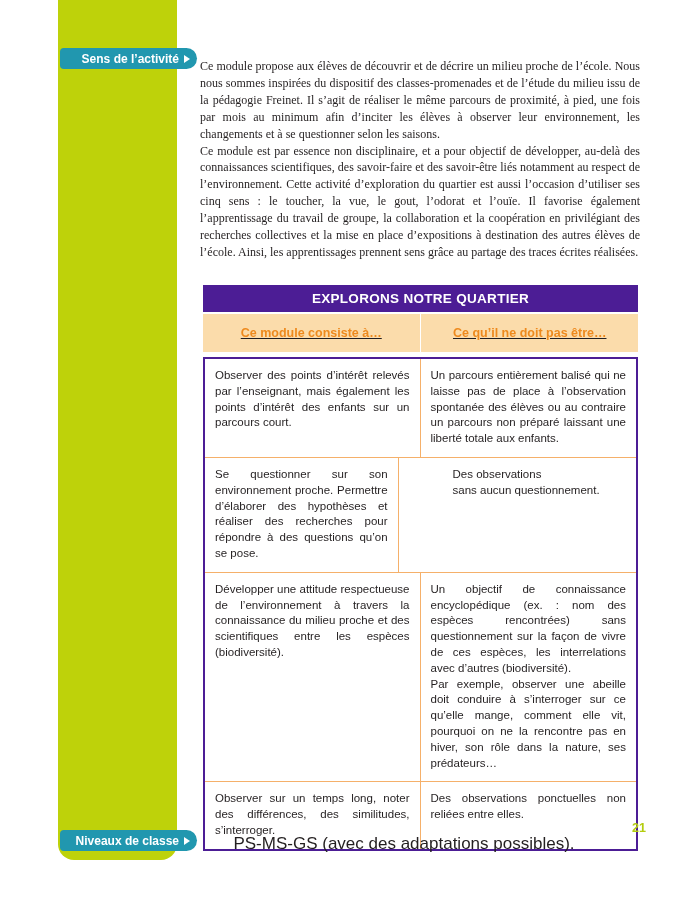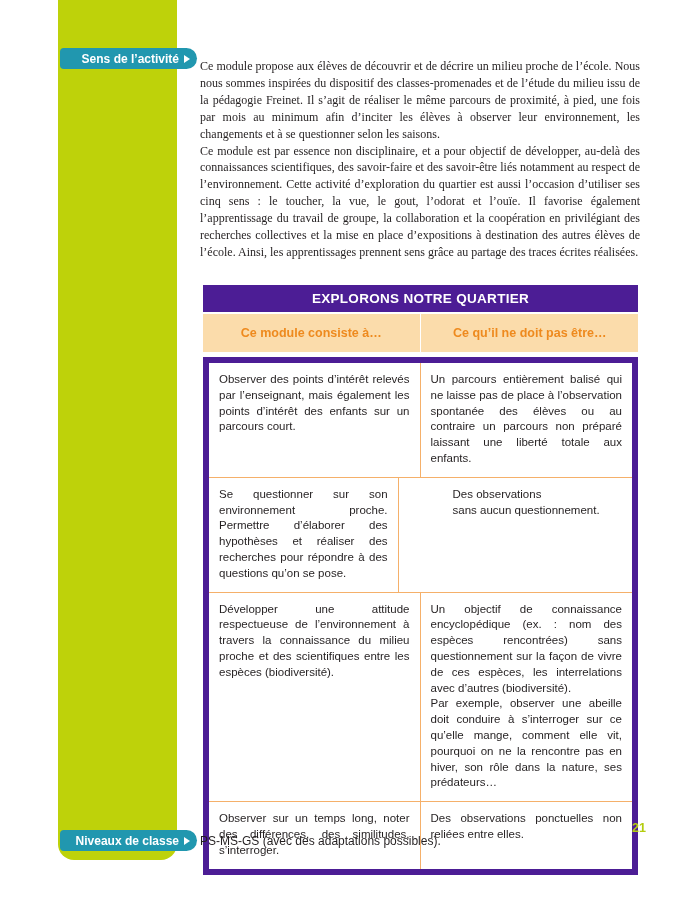--- a/index.html
+++ b/index.html
@@ -43,45 +43,46 @@
   }
 
   
   .qtable { position: absolute; left: 203px; top: 285px; width: 435px; }
   .qtable-title {
     height: 27px; background: #4c1d95; color: #ffffff;
     font-size: 13.5px; font-weight: bold; letter-spacing: 0.3px;
     display: flex; align-items: center; justify-content: center;
     margin-bottom: 2px;
   }
-  .qtable-subheader { display: flex; height: 38px; margin-bottom: 5px; }
+  .qtable-subheader { display: flex; height: 38px; margin-bottom: 5px; text-decoration: underline; }
   .qtable-subheader .colhead {
     flex: 1 1 50%; background: #fbdcab; color: #ee8a1e;
     font-size: 12.5px; font-weight: bold;
     display: flex; align-items: center; justify-content: center;
   }
   .qtable-subheader .subdiv { width: 2px; background: #ffffff; }
-  .qtable-body { border: 6px solid #4c1d95; }
+  .qtable-body { border: 2px solid #4c1d95; }
   .qrow { display: flex; }
   .qrow + .qrow { border-top: 1px solid #f5b06a; }
   .qcell {
     flex: 1 1 50%; padding: 9px 10px 10px 10px;
     font-size: 11.5px; line-height: 15.8px;
     text-align: justify; white-space: pre-line;
   }
   .qcell.left { border-right: 1px solid #f5b06a; }
   .r1 { min-height: 96px; }
   .r2 { min-height: 83px; gap: 44px; }
   .r3 { min-height: 200px; }
   .r4 { min-height: 66px; }
 
   
   .niveaux-value {
-    position: absolute; left: 200px; top: 834px; width: 440px;
-    font-size: 12px;
+    position: absolute; left: 184px; top: 834px; width: 440px;
+    font-size: 17px;
+    text-align: center;
   }
 
   .page-number {
     position: absolute; right: 54px; top: 821px;
     color: #b4cc0e; font-size: 12.5px; font-weight: bold;
   }
 </style>
 </head>
 <body>
 

